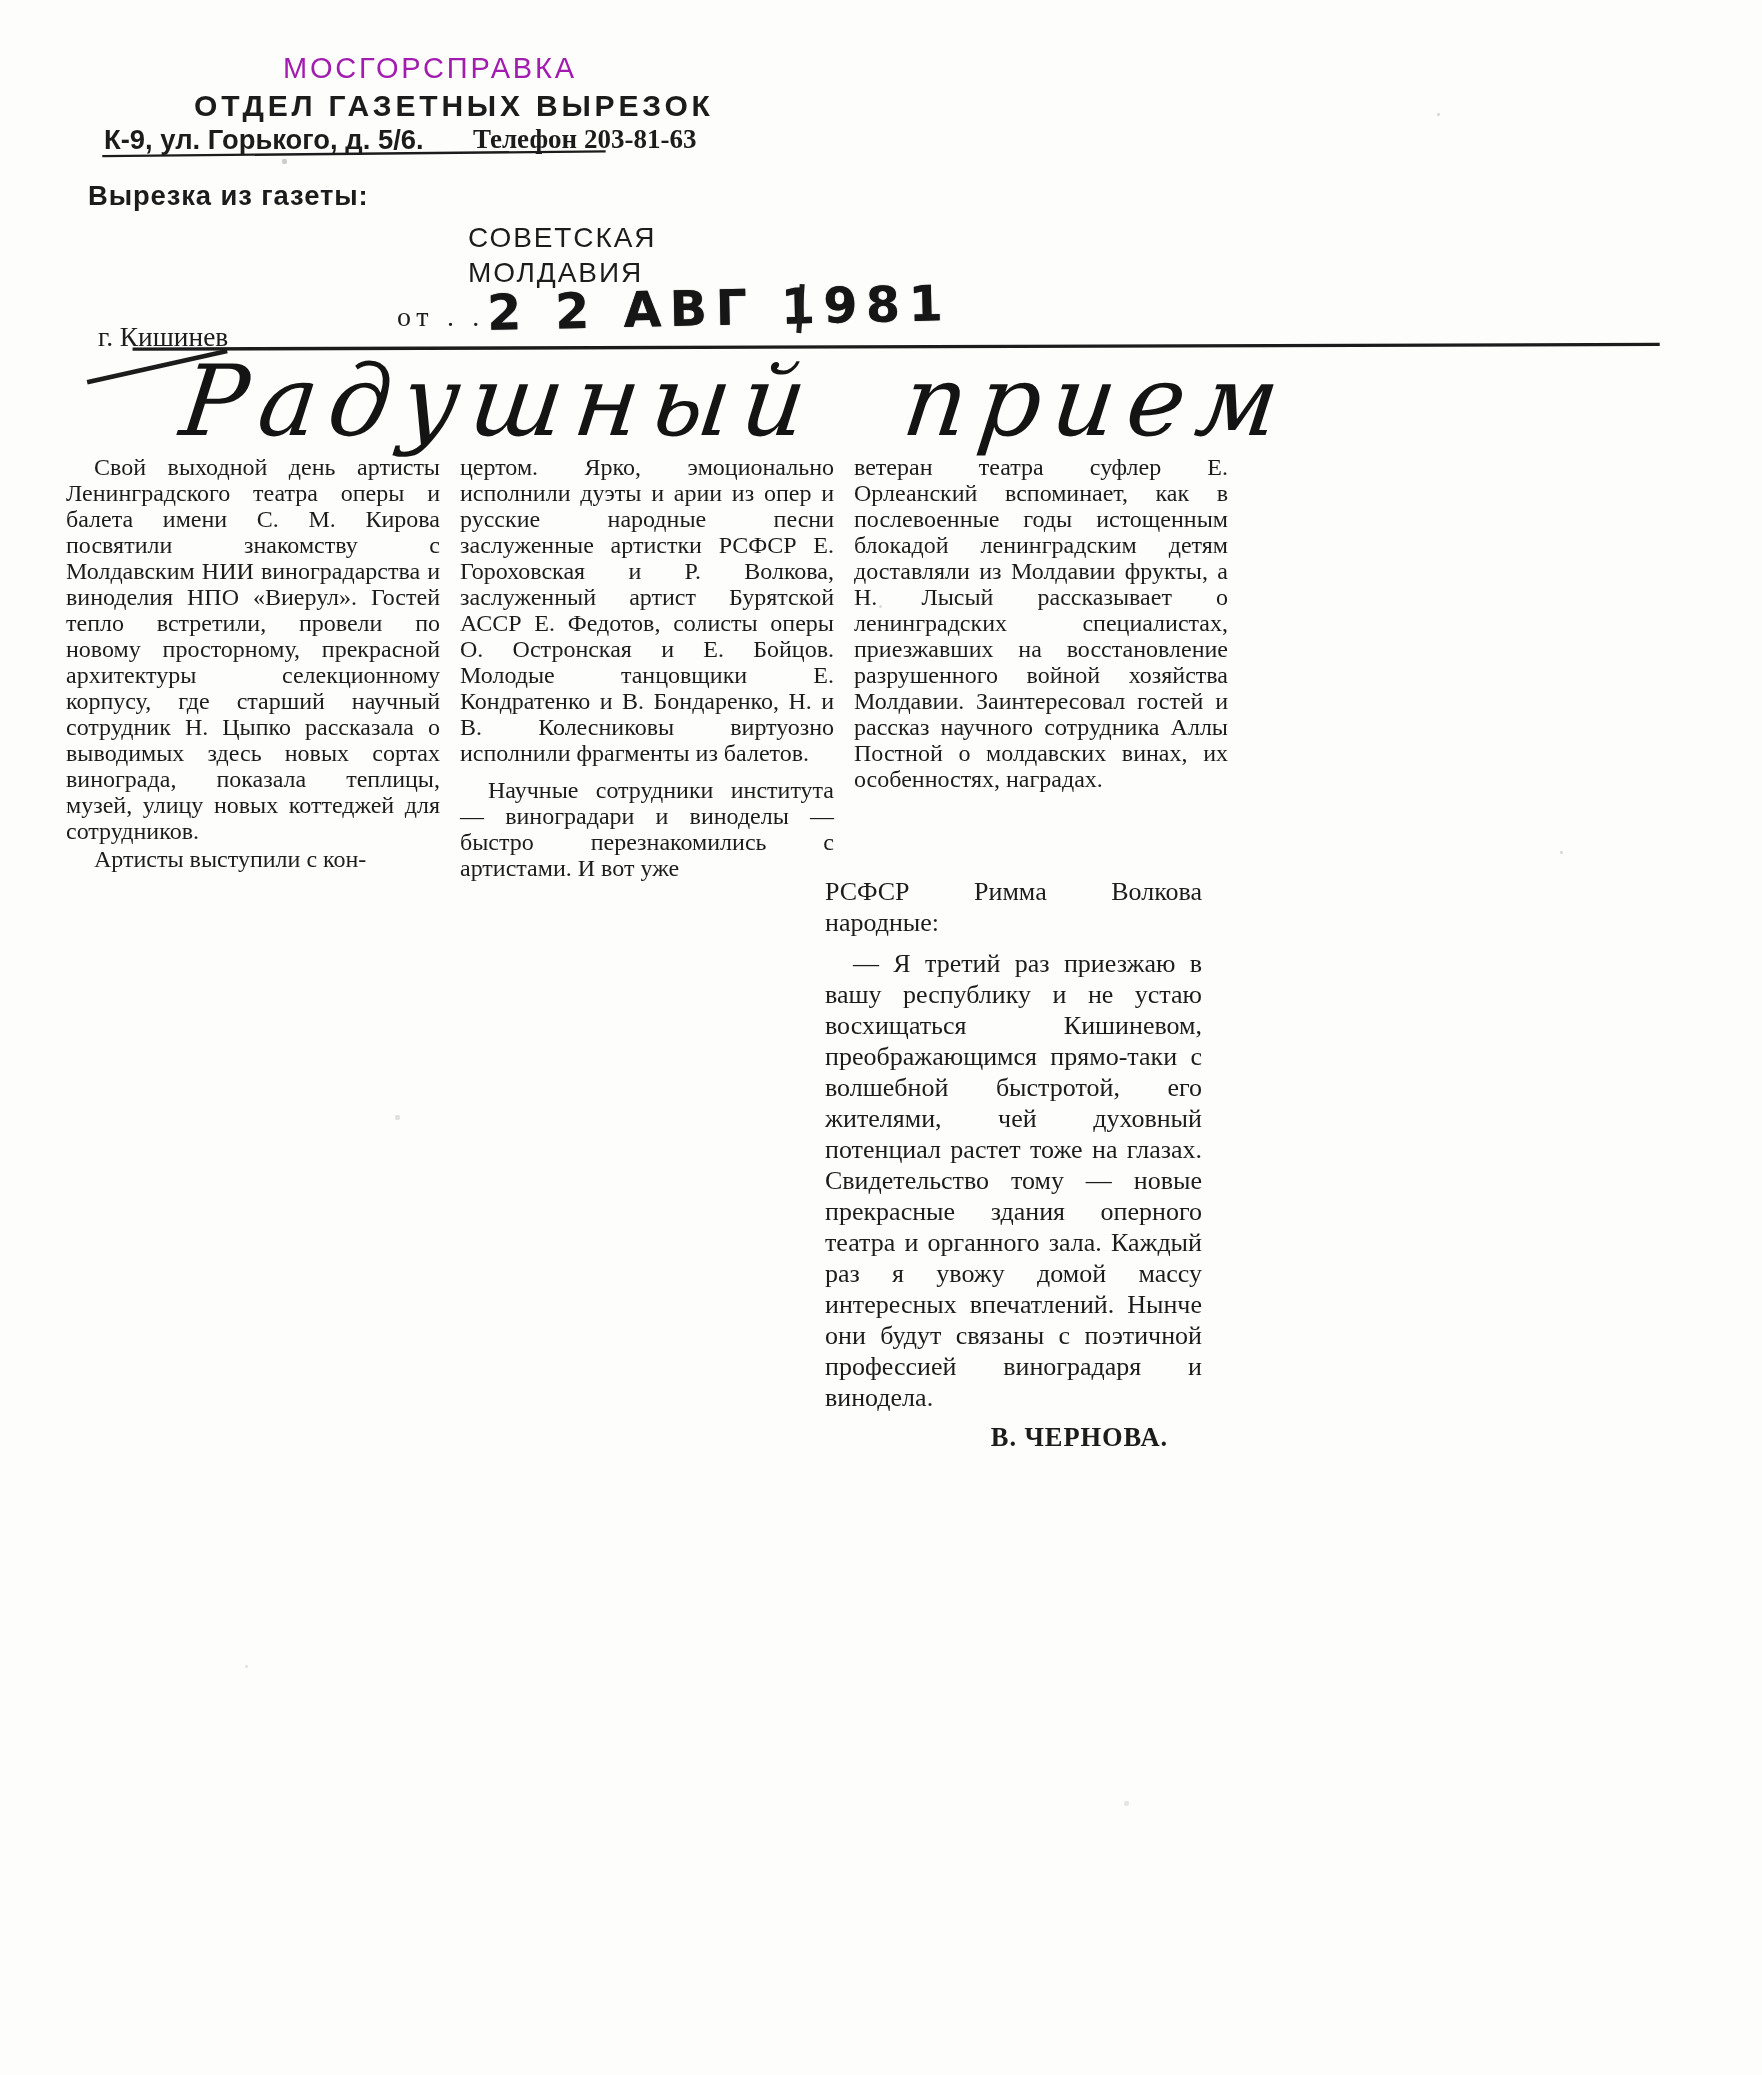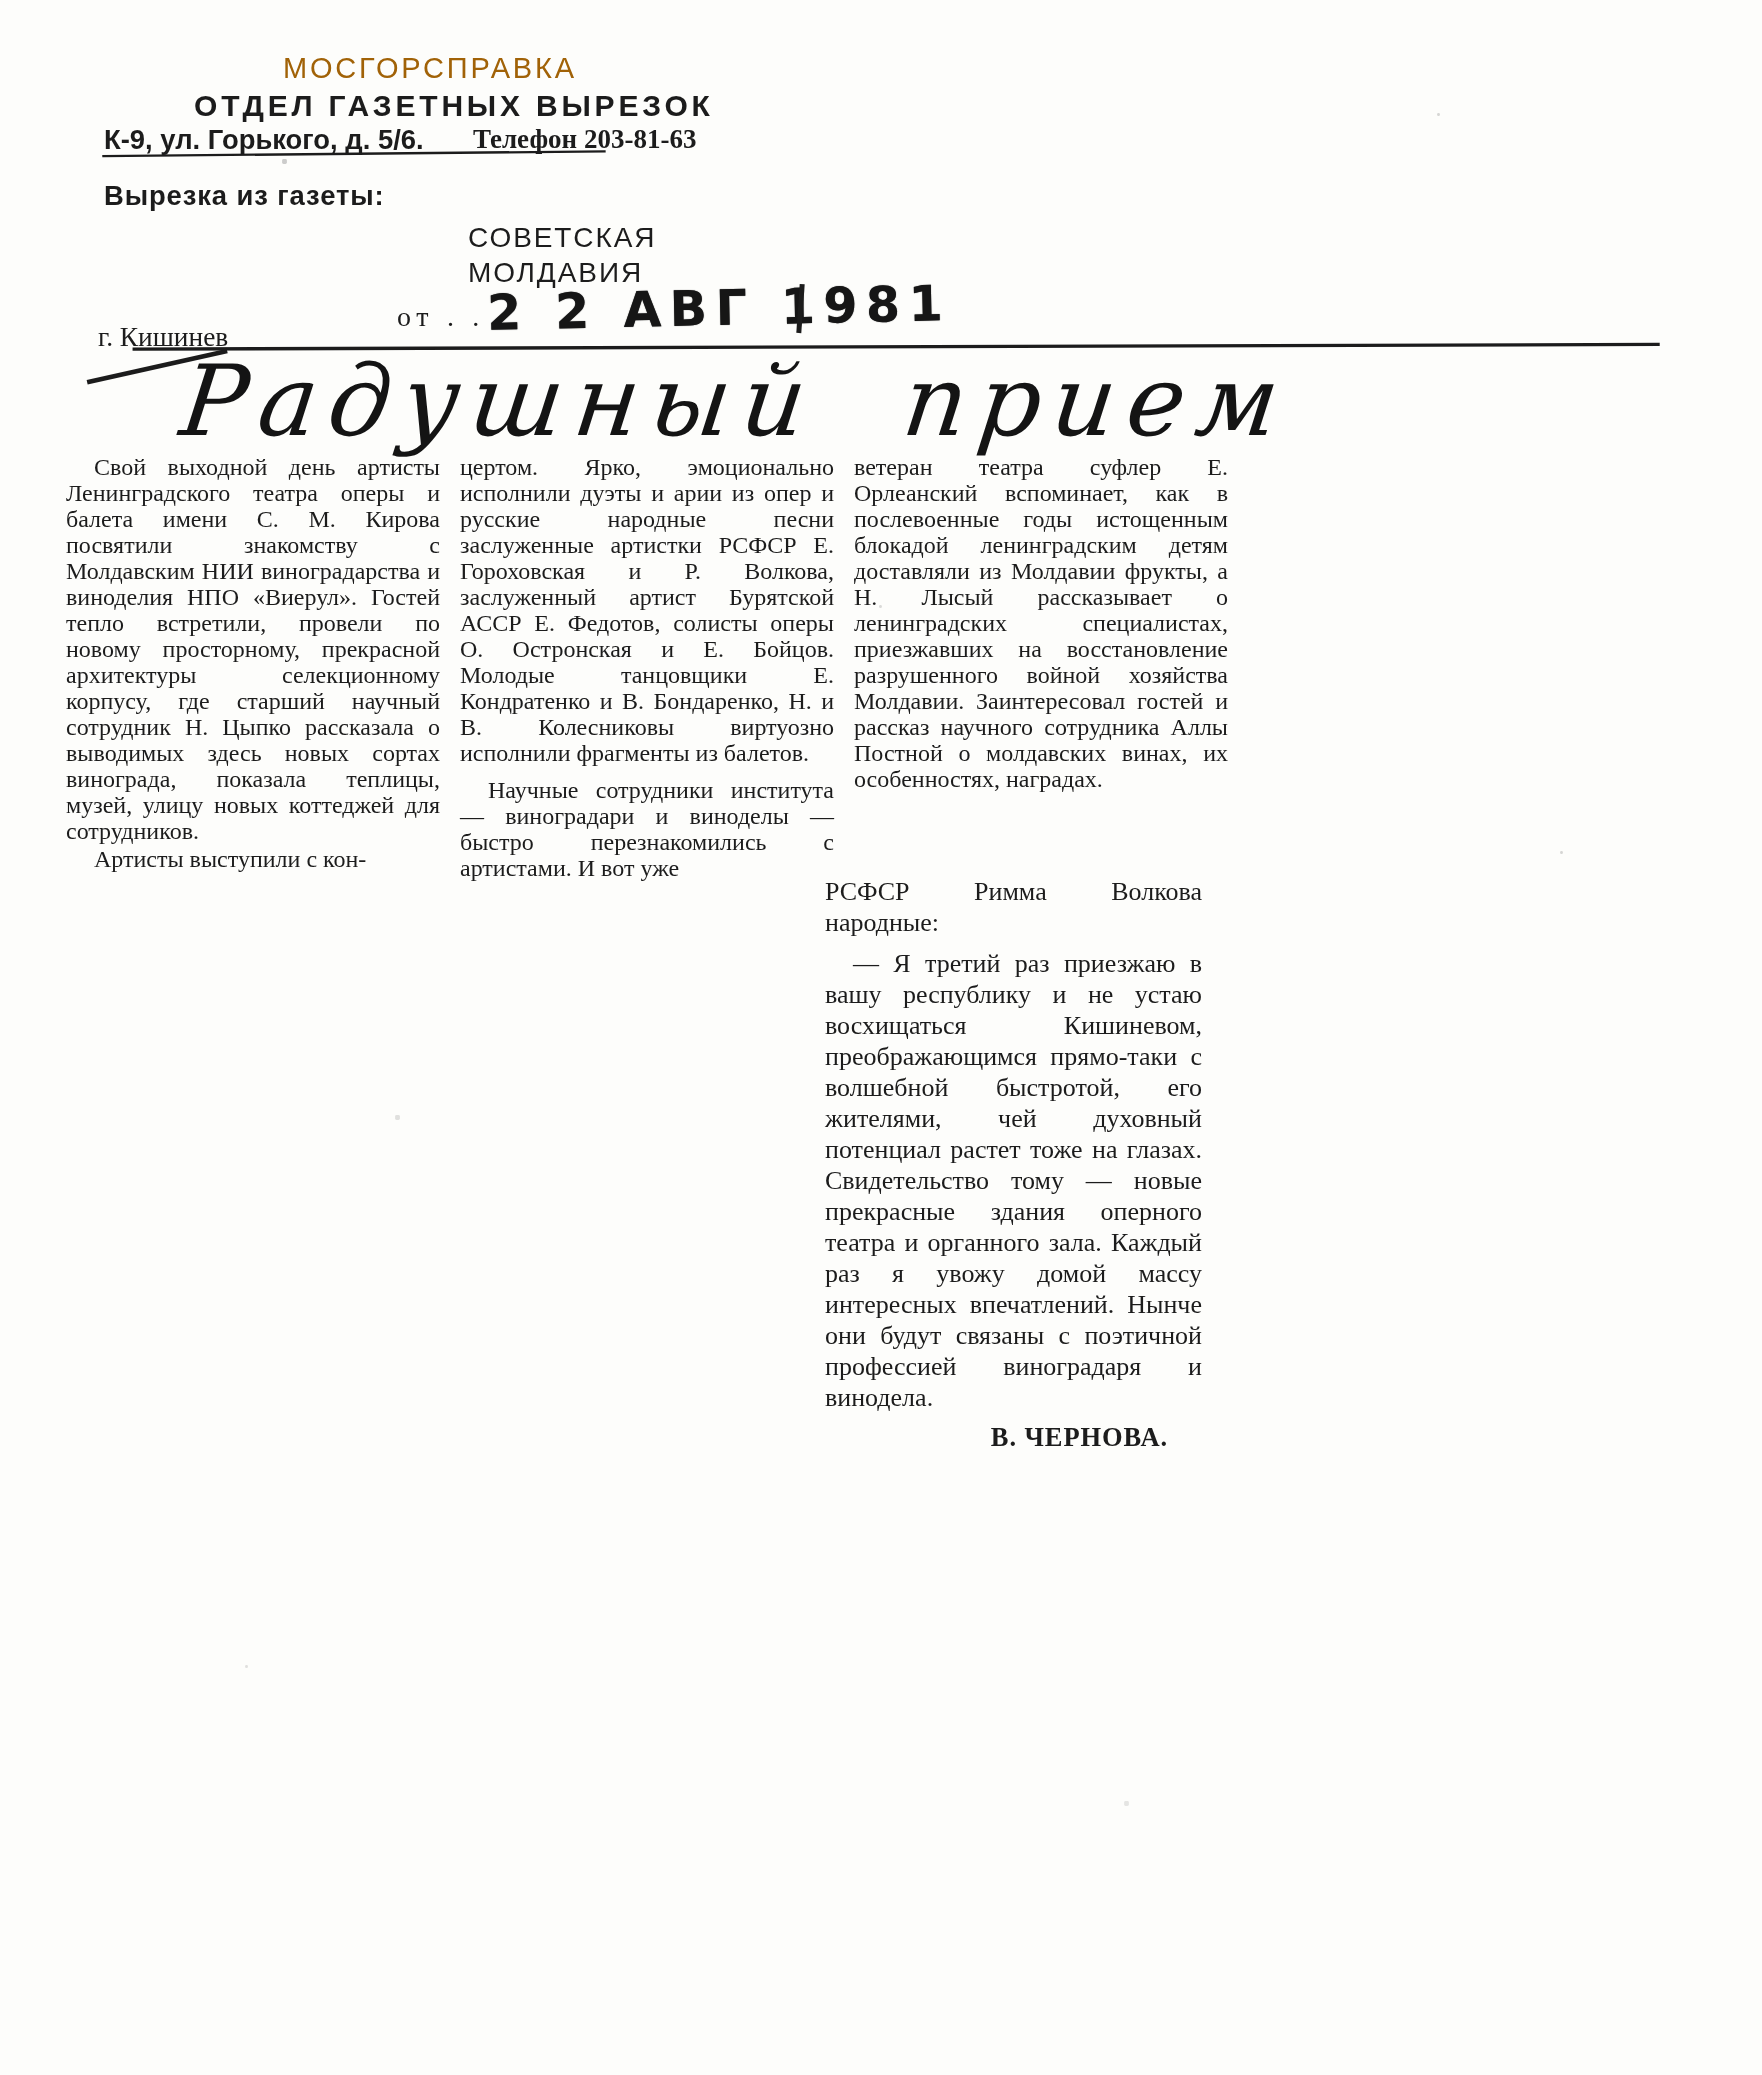--- a/index.html
+++ b/index.html
@@ -9,25 +9,25 @@
     height: 2075px;
     margin: 0 auto;
     background: #fdfdfb;
     font-family: "Liberation Serif", serif;
     color: #1c1c1c;
     overflow: hidden;
   }
   .abs { position: absolute; }
 
   
-  .h-org   { left:283px; top:52px;  font-family:"Liberation Sans",sans-serif; font-size:29px; letter-spacing:2.8px; color:#a16207; }
+  .h-org   { left:283px; top:52px;  font-family:"Liberation Sans",sans-serif; font-size:29px; letter-spacing:2.8px; color:#a21caf; }
   .h-dept  { left:194px; top:89px;  font-family:"Liberation Sans",sans-serif; font-weight:bold; font-size:30px; letter-spacing:3.8px; }
   .h-addr  { left:104px; top:124px; font-family:"Liberation Sans",sans-serif; font-weight:bold; font-size:27.4px; }
   .h-phone { left:473px; top:124px; font-family:Liberation Serif, serif; font-weight:bold; font-size:27px; }
-  .h-clip  { left:104px; top:180px; font-family:"Liberation Sans",sans-serif; font-weight:bold; font-size:27.4px; letter-spacing:0.9px; }
+  .h-clip  { left:88px; top:180px; font-family:"Liberation Sans",sans-serif; font-weight:bold; font-size:27.4px; letter-spacing:0.9px; }
   .h-paper { left:468px; top:220px; font-family:"Liberation Sans",sans-serif; font-size:28px; letter-spacing:1.9px; line-height:35px; white-space:pre-line; }
   .h-from  { left:397px; top:301px; font-size:28px; letter-spacing:5.7px; }
   .h-stamp {
     left:487px; top:280px;
     font-family:"DejaVu Sans",sans-serif; font-weight:bold;
     font-size:49px; letter-spacing:8.5px;
     transform: rotate(-1.2deg);
     color:#161616;
     text-shadow: 0 0 0.9px #333;
   }

